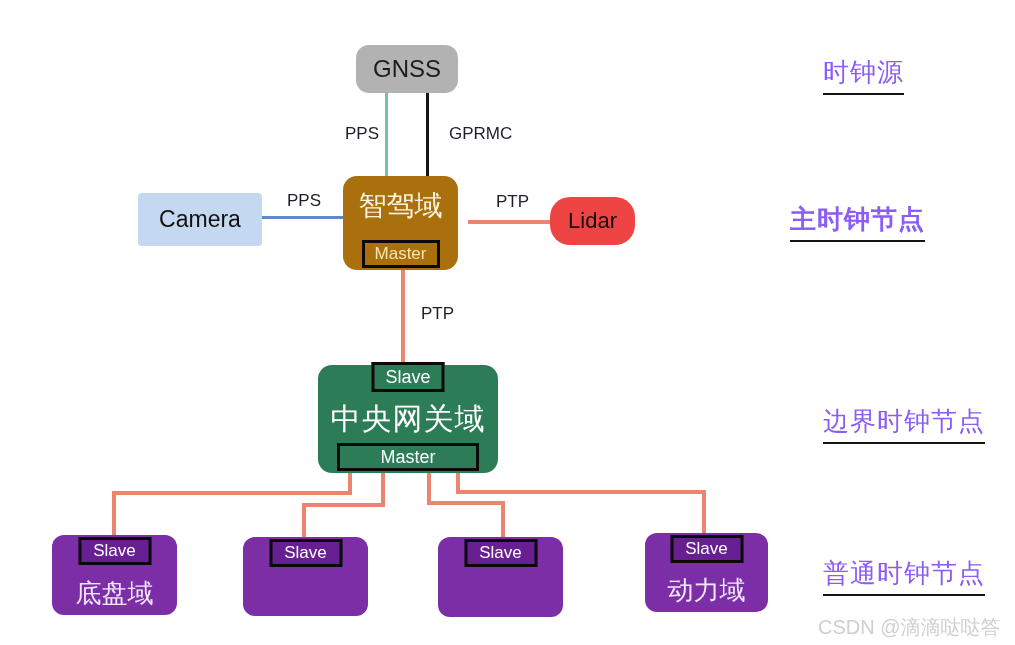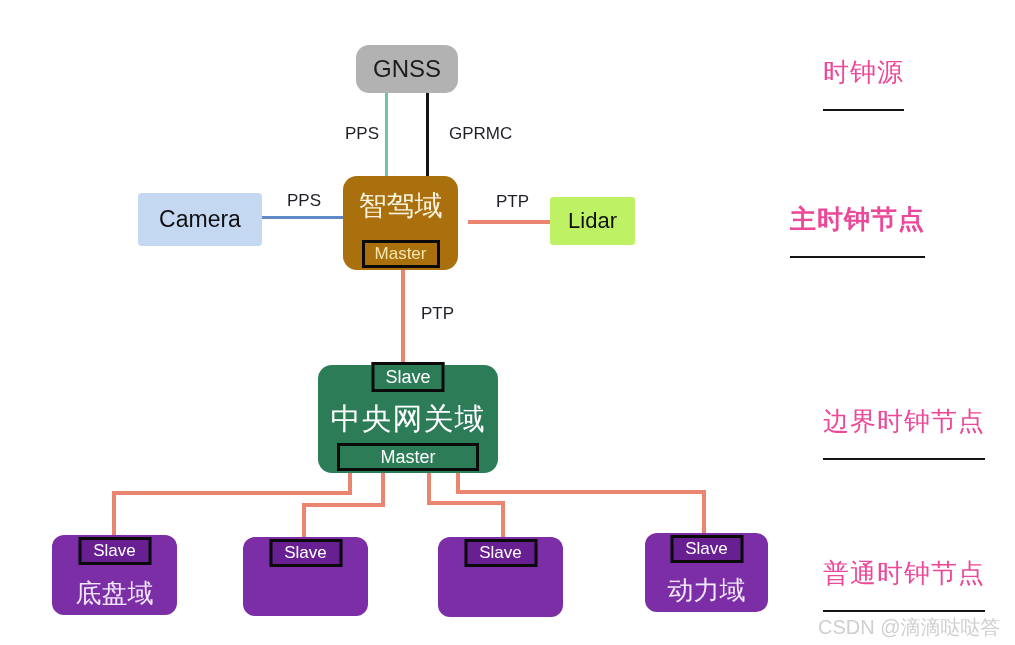--- a/index.html
+++ b/index.html
@@ -6,21 +6,21 @@
   html,body { background:#ffffff; }
   body { font-family:"Liberation Sans","DejaVu Sans",sans-serif; }
   .canvas {
     position:relative; width:1015px; height:645px; background:#ffffff;
     overflow:hidden;
   }
   
   .node { position:absolute; display:flex; align-items:center; justify-content:center; }
   .node-gnss    { left:356px; top:45px;  width:102px; height:48px; background:#b2b2b2; border-radius:13px; font-size:24px; color:#1c1c1c; }
   .node-camera  { left:138px; top:193px; width:124px; height:53px; background:#c5d8f1; border-radius:4px; font-size:23px; color:#101010; }
-  .node-lidar   { left:550px; top:197px; width:85px;  height:48px; background:#bef264; border-radius:3px; font-size:22px; color:#101010; }
+  .node-lidar   { left:550px; top:197px; width:85px;  height:48px; background:#ef4444; border-radius:20px; font-size:22px; color:#101010; }
   .node-smart   { left:343px; top:176px; width:115px; height:94px; background:#a9700d; border-radius:14px;
                   flex-direction:column; justify-content:flex-start; padding-top:16px; }
   .node-smart .main-label { font-size:28px; color:#faf3de; line-height:1; }
   .node-gateway { left:318px; top:365px; width:180px; height:108px; background:#2c7c58; border-radius:14px; }
   .node-gateway .main-label { font-size:30px; color:#ffffff; letter-spacing:1px; }
   .node-purple  { background:#7c2ea7; border-radius:12px; flex-direction:column; justify-content:flex-end; padding-bottom:7px; }
   .node-purple .main-label { font-size:26px; color:#f2e6fb; line-height:1.1; }
   .node-chassis { left:52px;  top:535px; width:125px; height:80px; }
   .node-body    { left:243px; top:537px; width:125px; height:79px; }
   .node-cockpit { left:438px; top:537px; width:125px; height:80px; }
@@ -52,22 +52,22 @@
   .e-c4b { left:456px; top:490px; width:250px; height:4px;  background:#ea8570; }
   .e-c4c { left:702px; top:490px; width:4px;   height:45px; background:#ea8570; }
   
   .edge-label { position:absolute; font-size:17px; font-weight:400; color:#1e1e28; }
   .el-pps-gnss  { left:345px; top:124px; }
   .el-gprmc     { left:449px; top:124px; }
   .el-pps-cam   { left:287px; top:191px; }
   .el-ptp-lidar { left:496px; top:192px; }
   .el-ptp-gw    { left:421px; top:304px; }
   
-  .legend-item { position:absolute; font-size:26px; color:#ec4899;
-                 border-bottom:2px solid #141414; padding-bottom:19px; letter-spacing:1px; }
+  .legend-item { position:absolute; font-size:26px; color:#8b5cf6;
+                 border-bottom:2px solid #141414; padding-bottom:3px; letter-spacing:1px; }
   .lg-source   { left:823px; top:55px;  }
   .lg-master   { left:790px; top:202px;font-weight:bold; }
   .lg-boundary { left:823px; top:404px; }
   .lg-ordinary { left:823px; top:556px; }
   
   .watermark { position:absolute; left:818px; top:614px; font-size:20px; color:#cfcfcf; }
 </style>
 </head>
 <body>
 

